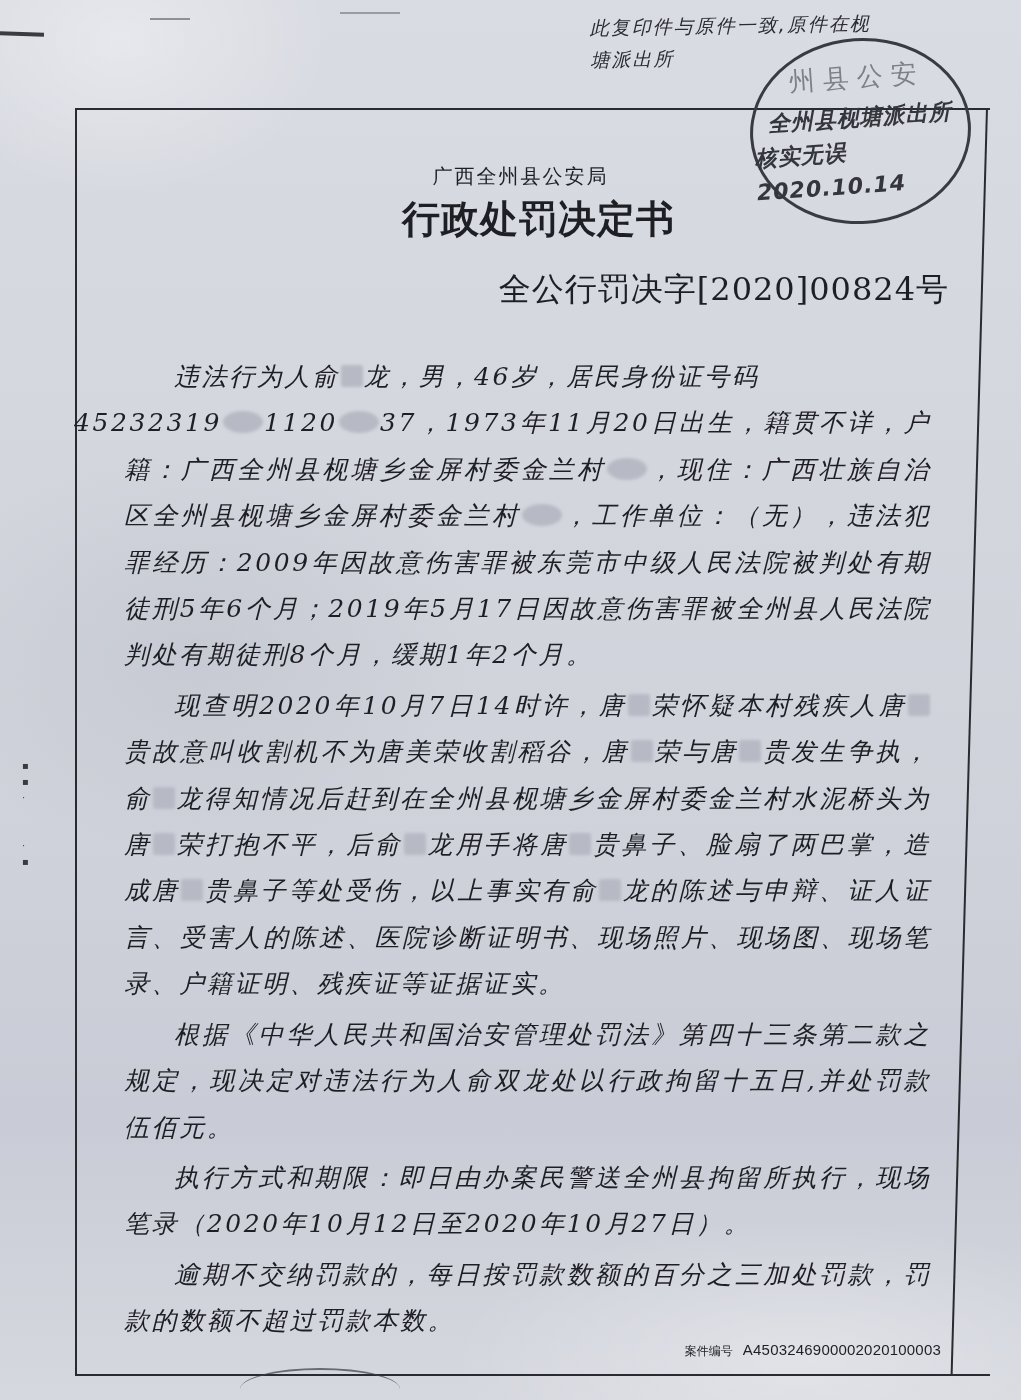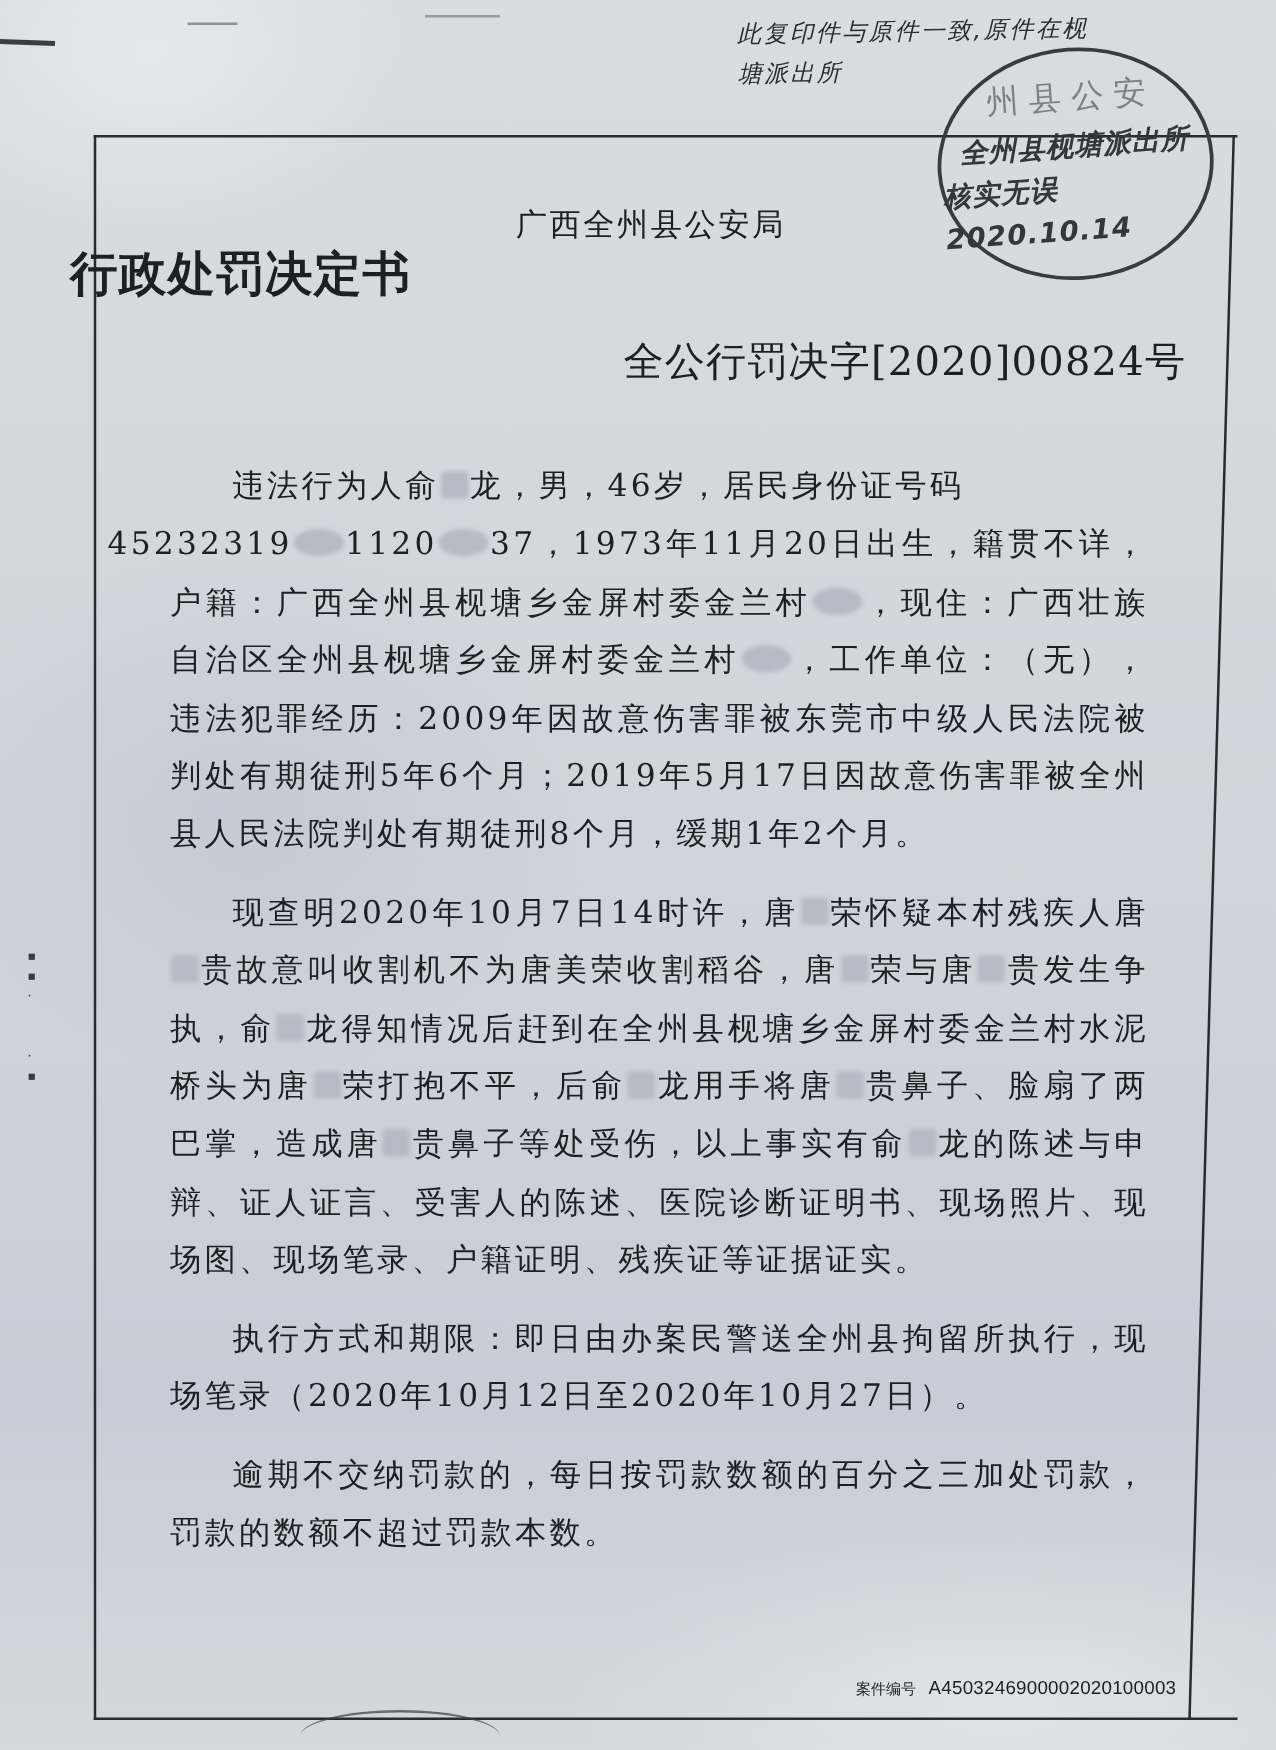--- a/index.html
+++ b/index.html
@@ -37,28 +37,28 @@
   }
   .stamp {
     position: absolute; left: 750px; top: 38px; width: 215px; height: 180px;
     border: 3px solid #3a3b41; border-radius: 50%;
     display: flex; flex-direction: column; align-items: center; justify-content: center;
     transform: rotate(-4deg);
     font-family: "DejaVu Sans", sans-serif; color: #35363c;
   }
   .stamp .s-top { font-size: 26px; letter-spacing: 8px; opacity: 0.55; margin-bottom: 6px; }
   .stamp .s-line { font-size: 22px; font-weight: bold; letter-spacing: 1px; line-height: 34px; font-style: italic; }
-  .header-org { position: absolute; left: 0; width: 1021px; top: 163px; text-align: center; font-size: 25px; letter-spacing: 2px; padding-left: 20px; box-sizing: border-box; }
-  .header-title { position: absolute; left: 0; width: 1021px; top: 194px; text-align: left; font-size: 38px; font-weight: bold; letter-spacing: 1px; padding-left: 56px; box-sizing: border-box; }
+  .header-org { position: absolute; left: 0; width: 1021px; top: 163px; text-align: center; font-size: 20px; letter-spacing: 2px; padding-left: 20px; box-sizing: border-box; }
+  .header-title { position: absolute; left: 0; width: 1021px; top: 194px; text-align: center; font-size: 38px; font-weight: bold; letter-spacing: 1px; padding-left: 56px; box-sizing: border-box; }
   .doc-number { position: absolute; right: 72px; top: 268px; font-size: 32px; letter-spacing: 1px; }
   .body-text {
     position: absolute; left: 120px; top: 350px; width: 815px;
     font-size: 25px; line-height: 46.4px; letter-spacing: 2.6px; text-align: justify;
   }
-  .body-text p { margin: 16px; text-indent: 2em; }
+  .body-text p { margin: 4px; text-indent: 2em; font-style: italic; }
   .blur { display: inline-block; width: 22px; height: 22px; background: #b7bac4; border-radius: 3px; filter: blur(1.5px); vertical-align: -2px; margin: 0 1px; }
   .blur.wide { width: 40px; border-radius: 50%; }
   .ids {
     position: absolute; right: 80px; top: 1338px; font-family: "Liberation Sans", sans-serif;
     font-size: 14px; line-height: 24px; text-align: left;
   }
   .ids .lbl { font-family: "DejaVu Sans", sans-serif; font-size: 12px; margin-right: 10px; }
   .ids .val { font-size: 15px; letter-spacing: 0.2px; }
   .margin-dots { position: absolute; left: 22px; top: 758px; width: 12px; font-size: 10px; color: #3a3b41; line-height: 16px; }
   .signature {
@@ -88,20 +88,21 @@
   <div class="s-line">核实无误 2020.10.14</div>
 </div>
 
 <div class="header-org">广西全州县公安局</div>
 <div class="header-title">行政处罚决定书</div>
 <div class="doc-number">全公行罚决字[2020]00824号</div>
 
 <div class="body-text">
   <p><span>违法行为人俞</span><span class="blur"></span><span>龙，男，46岁，居民身份证号码</span><br><span style="margin-left:-2em">45232319</span><span class="blur wide"></span><span>1120</span><span class="blur wide"></span><span>37，1973年11月20日出生，籍贯不详，户籍：广西全州县枧塘乡金屏村委金兰村</span><span class="blur wide"></span><span>，现住：广西壮族自治区全州县枧塘乡金屏村委金兰村</span><span class="blur wide"></span><span>，工作单位：（无），违法犯罪经历：2009年因故意伤害罪被东莞市中级人民法院被判处有期徒刑5年6个月；2019年5月17日因故意伤害罪被全州县人民法院判处有期徒刑8个月，缓期1年2个月。</span></p>
   <p><span>现查明2020年10月7日14时许，唐</span><span class="blur"></span><span>荣怀疑本村残疾人唐</span><span class="blur"></span><span>贵故意叫收割机不为唐美荣收割稻谷，唐</span><span class="blur"></span><span>荣与唐</span><span class="blur"></span><span>贵发生争执，俞</span><span class="blur"></span><span>龙得知情况后赶到在全州县枧塘乡金屏村委金兰村水泥桥头为唐</span><span class="blur"></span><span>荣打抱不平，后俞</span><span class="blur"></span><span>龙用手将唐</span><span class="blur"></span><span>贵鼻子、脸扇了两巴掌，造成唐</span><span class="blur"></span><span>贵鼻子等处受伤，以上事实有俞</span><span class="blur"></span><span>龙的陈述与申辩、证人证言、受害人的陈述、医院诊断证明书、现场照片、现场图、现场笔录、户籍证明、残疾证等证据证实。</span></p>
+  <p>根据《中华人民共和国治安管理处罚法》第四十三条第二款之规定，现决定对违法行为人俞双龙处以行政拘留十五日,并处罚款伍佰元。</p>
   <p>执行方式和期限：即日由办案民警送全州县拘留所执行，现场笔录（2020年10月12日至2020年10月27日）。</p>
   <p>逾期不交纳罚款的，每日按罚款数额的百分之三加处罚款，罚款的数额不超过罚款本数。</p>
 </div>
 
 <div class="ids">
   <div><span class="lbl">案件编号</span><span class="val">A4503246900002020100003</span></div>
 </div>
 
 <div class="margin-dots">▪<br>▪<br>·<br><br><br>·<br>▪</div>
 <div class="signature"></div>

